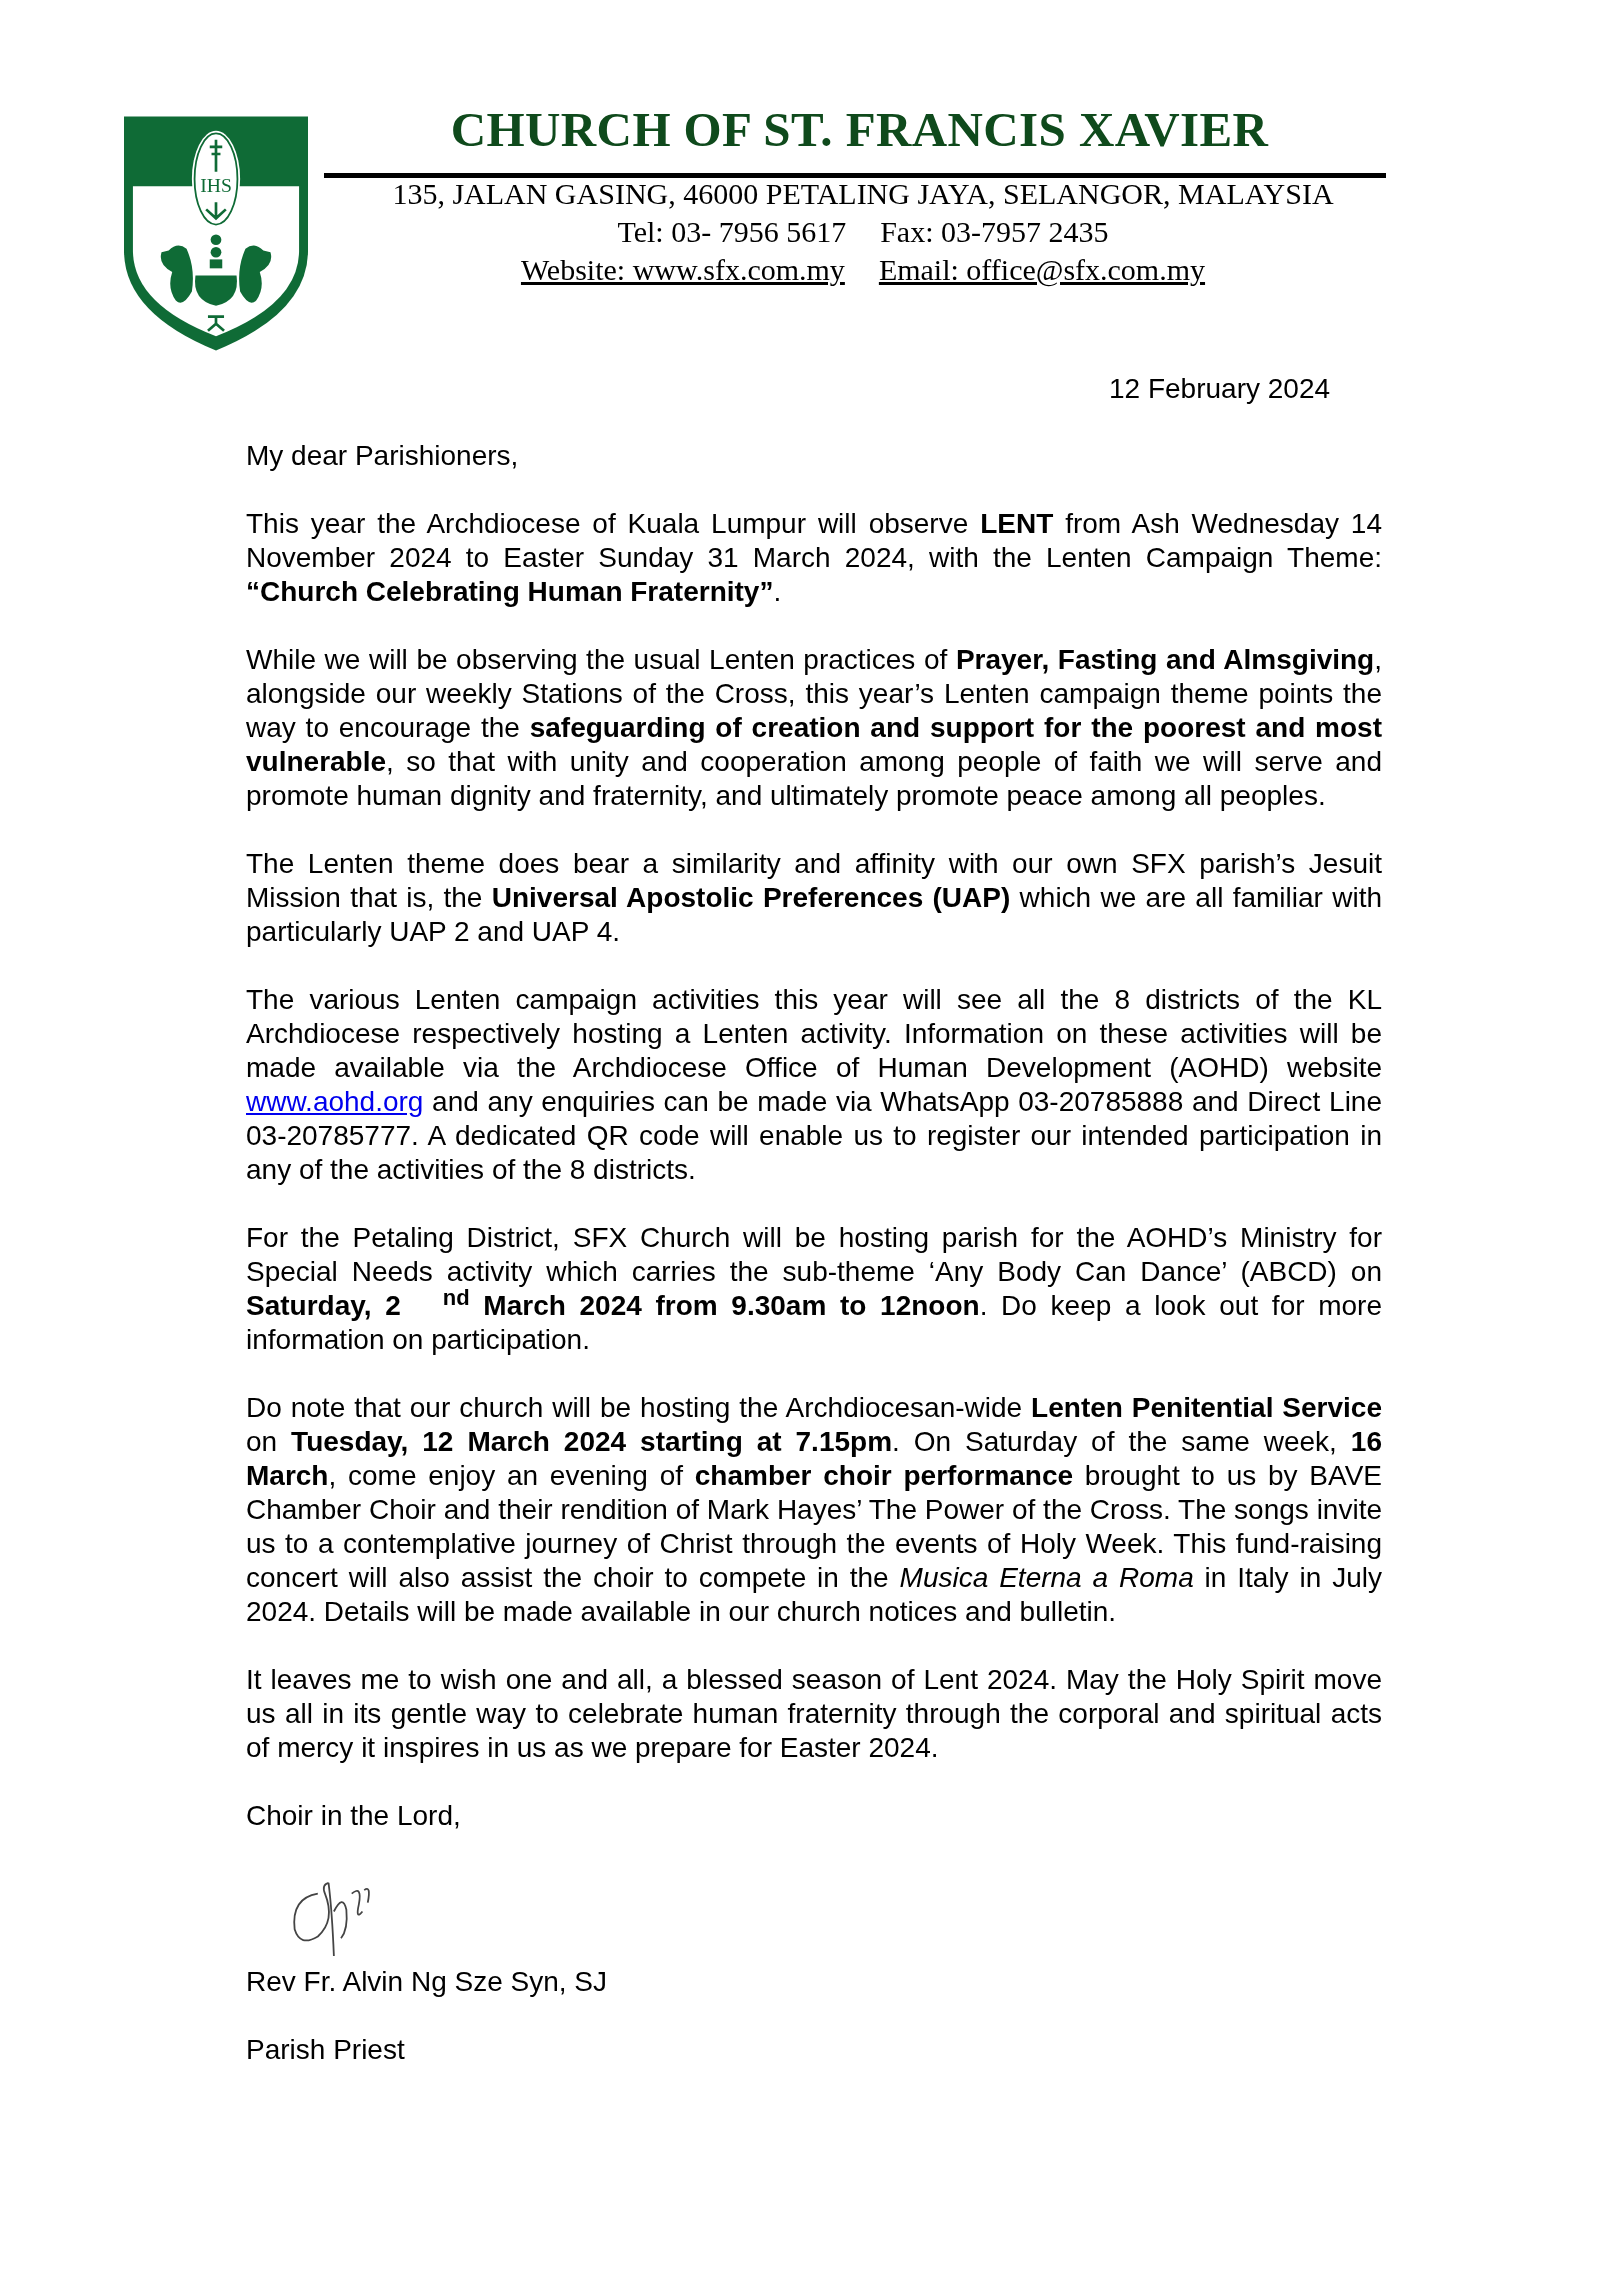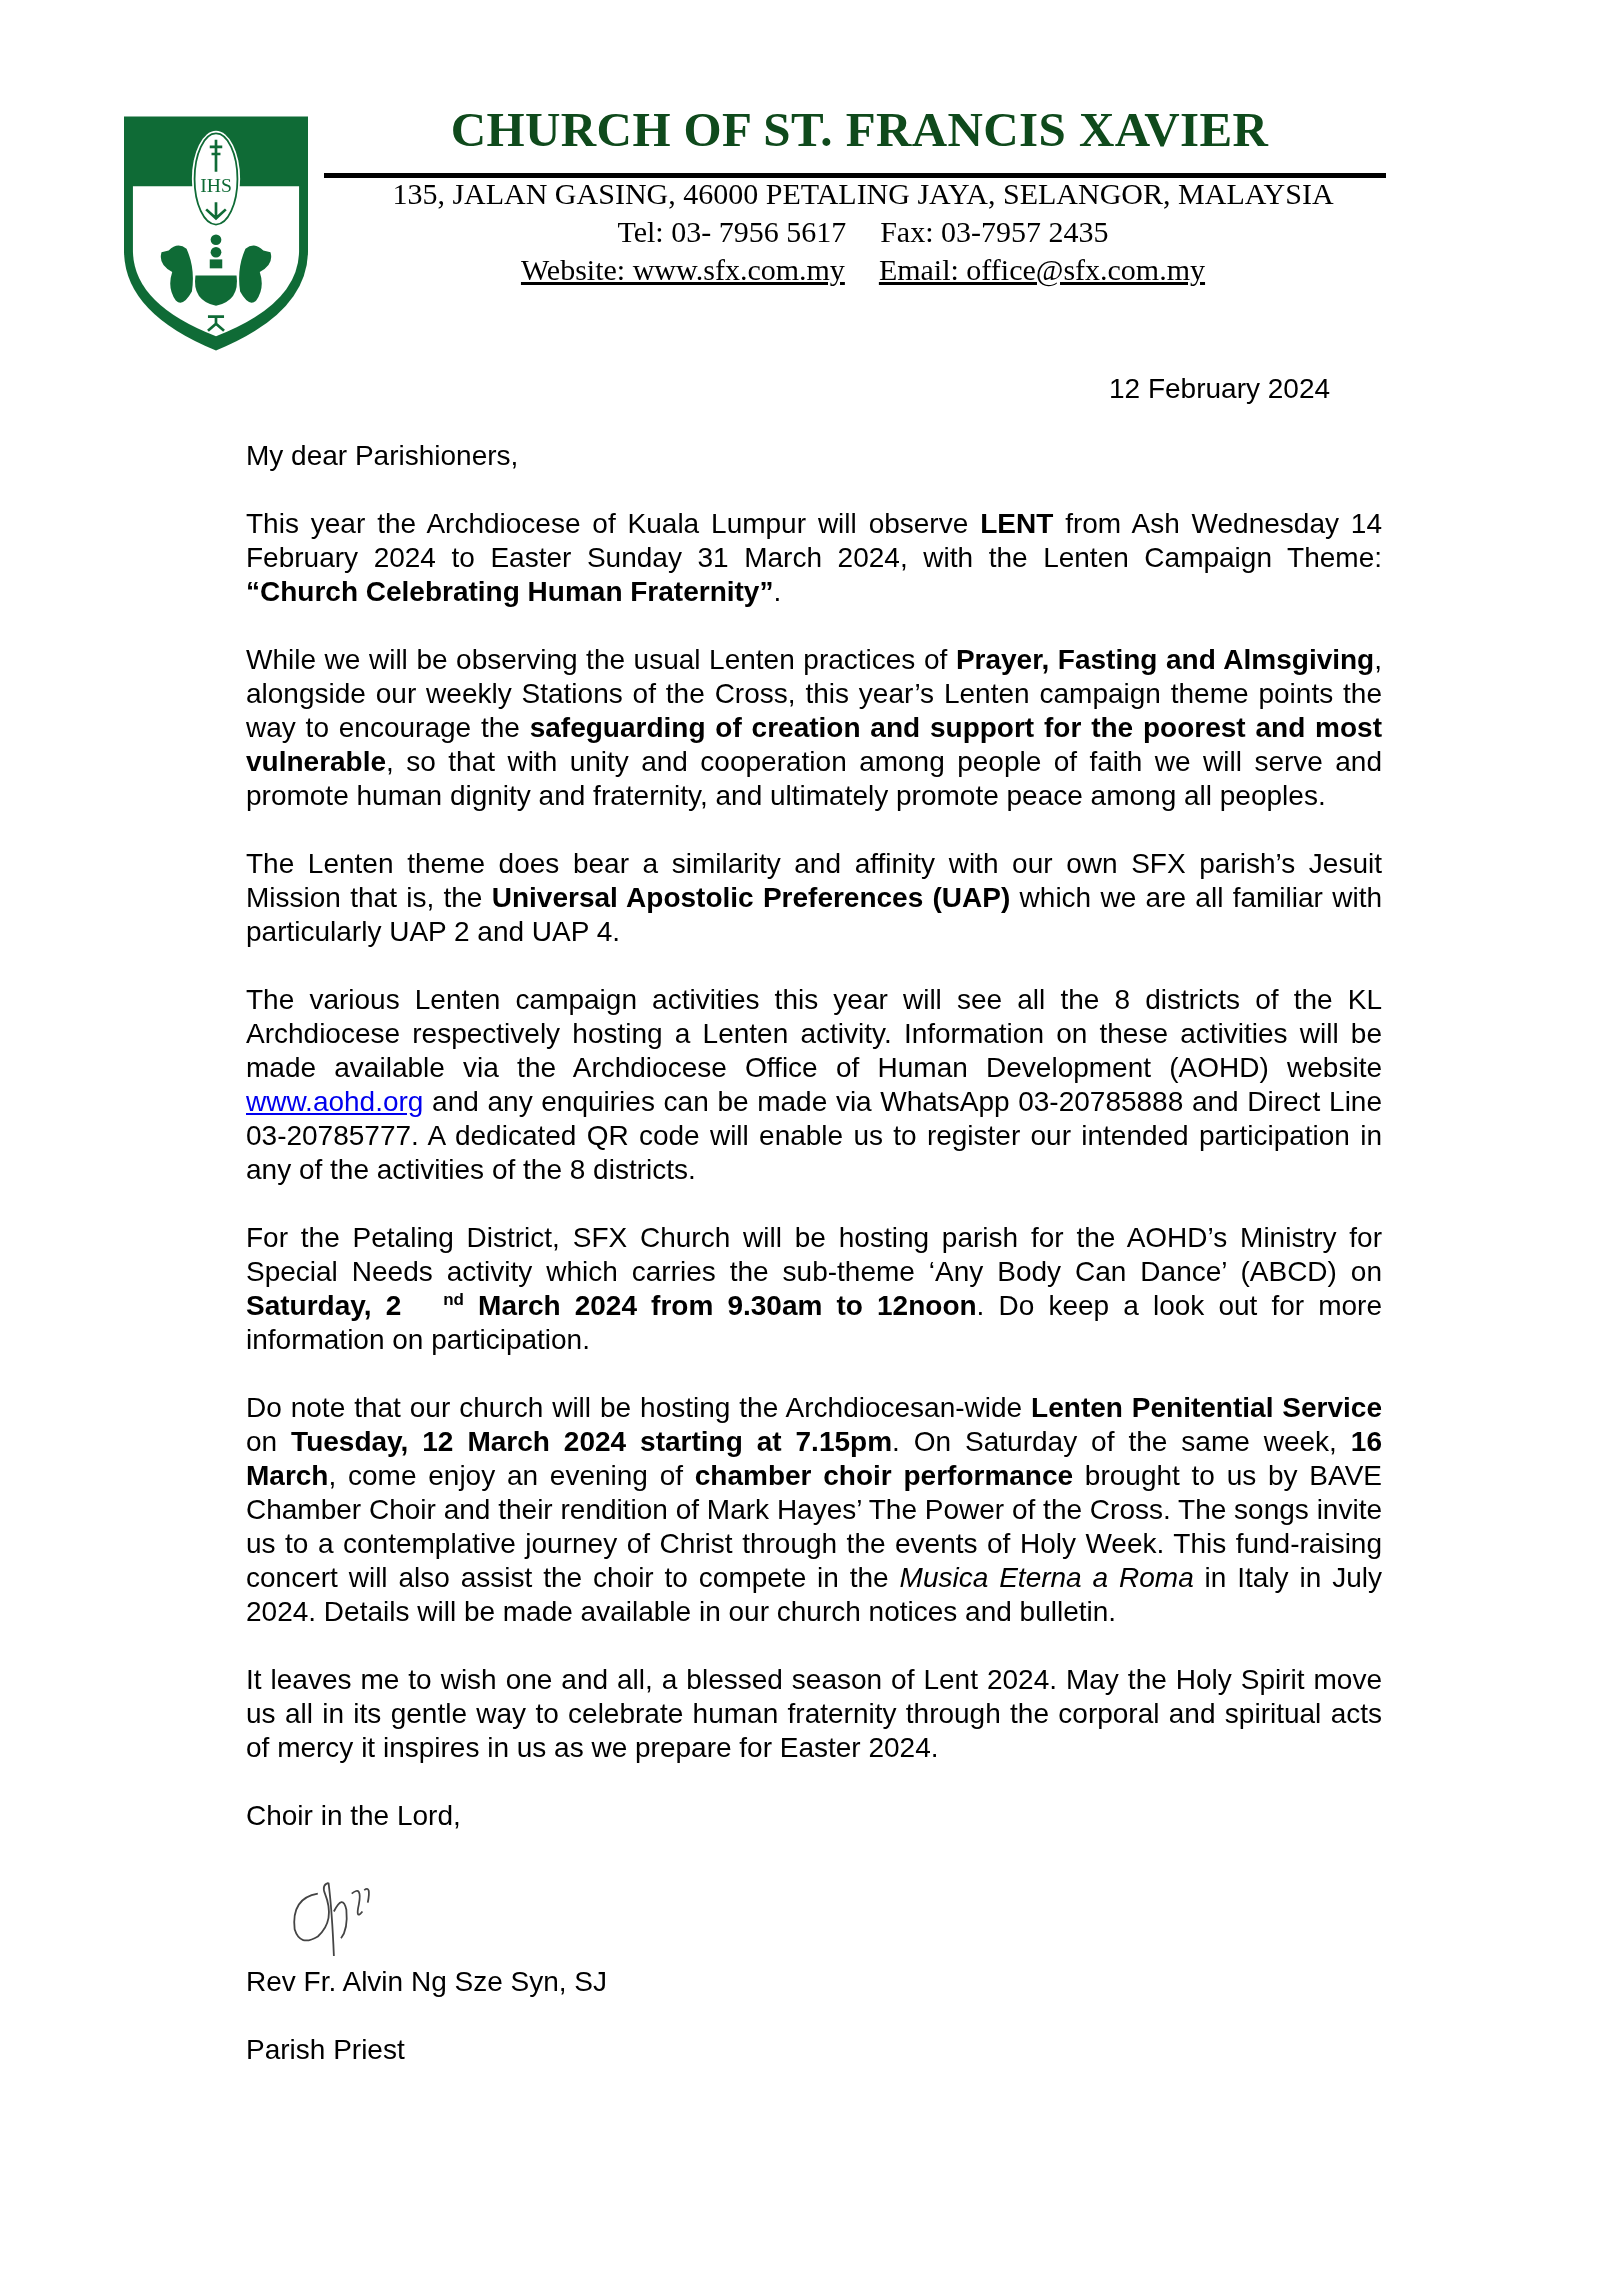--- a/index.html
+++ b/index.html
@@ -12,21 +12,21 @@
   .hdr-tel{top:215px;}
   .hdr-web{top:253px;text-decoration:underline;}
   .gap{display:inline-block;width:34px;}
   .date{position:absolute;left:1109px;top:373px;font-size:28px;white-space:nowrap;}
   .body{position:absolute;left:246px;top:439px;width:1136px;font-size:28px;line-height:34px;}
   .body p{margin:0 0 34px 0;text-align:justify;}
   .body p.nojust{text-align:left;}
   .body a{color:#0000ee;text-decoration:underline;}
   .signature{display:block;width:143px;height:107px;margin:-9px 0 0 36px;}
   .signoff{margin:0;}
-  sup{font-size:17px;line-height:0;margin-left:42px;}
+  sup{font-size:22px;line-height:0;margin-left:42px;}
 </style>
 </head>
 <body>
 
 <svg class="logo" viewBox="0 0 206 262">
   <path d="M0 0 H206 V150 Q206 220 103 262 Q0 220 0 150 Z" fill="#0f6b36"></path>
   <path d="M10 78 H196 V150 Q196 210 103 246 Q10 210 10 150 Z" fill="#fff"></path>
   <ellipse cx="103" cy="70" rx="27" ry="54" fill="#fff"></ellipse>
   <ellipse cx="103" cy="70" rx="24" ry="51" fill="none" stroke="#0f6b36" stroke-width="2"></ellipse>
   <path d="M103 26 V62 M96 34 H110 M98 42 H108" stroke="#0f6b36" stroke-width="3" fill="none"></path>
@@ -49,21 +49,21 @@
 </div>
 <div class="hdr-line hdr-web">
   <span>Website: www.sfx.com.my</span><span class="gap"></span><span>Email: office@sfx.com.my</span>
 </div>
 
 <div class="date">12 February 2024</div>
 
 <div class="body">
   <p class="nojust">My dear Parishioners,</p>
 
-  <p><span>This year the Archdiocese of Kuala Lumpur will observe </span><b>LENT</b><span> from Ash Wednesday 14 February 2024 to Easter Sunday 31 March 2024, with the Lenten Campaign Theme: </span><b>“Church Celebrating Human Fraternity”</b><span>.</span></p>
+  <p><span>This year the Archdiocese of Kuala Lumpur will observe </span><b>LENT</b><span> from Ash Wednesday 14 November 2024 to Easter Sunday 31 March 2024, with the Lenten Campaign Theme: </span><b>“Church Celebrating Human Fraternity”</b><span>.</span></p>
 
   <p><span>While we will be observing the usual Lenten practices of </span><b>Prayer, Fasting and Almsgiving</b><span>, alongside our weekly Stations of the Cross, this year’s Lenten campaign theme points the way to encourage the </span><b>safeguarding of creation and support for the poorest and most vulnerable</b><span>, so that with unity and cooperation among people of faith we will serve and promote human dignity and fraternity, and ultimately promote peace among all peoples.</span></p>
 
   <p><span>The Lenten theme does bear a similarity and affinity with our own SFX parish’s Jesuit Mission that is, the </span><b>Universal Apostolic Preferences (UAP)</b><span> which we are all familiar with particularly UAP 2 and UAP 4.</span></p>
 
   <p><span>The various Lenten campaign activities this year will see all the 8 districts of the KL Archdiocese respectively hosting a Lenten activity. Information on these activities will be made available via the Archdiocese Office of Human Development (AOHD) website </span><a>www.aohd.org</a><span> and any enquiries can be made via WhatsApp 03-20785888 and Direct Line 03-20785777. A dedicated QR code will enable us to register our intended participation in any of the activities of the 8 districts.</span></p>
 
   <p><span>For the Petaling District, SFX Church will be hosting parish for the AOHD’s Ministry for Special Needs activity which carries the sub-theme ‘Any Body Can Dance’ (ABCD) on </span><b><span>Saturday, 2</span><sup>nd</sup><span> March 2024 from 9.30am to 12noon</span></b><span>. Do keep a look out for more information on participation.</span></p>
 
   <p><span>Do note that our church will be hosting the Archdiocesan-wide </span><b>Lenten Penitential Service</b><span> on </span><b>Tuesday, 12 March 2024 starting at 7.15pm</b><span>. On Saturday of the same week, </span><b>16 March</b><span>, come enjoy an evening of </span><b>chamber choir performance</b><span> brought to us by BAVE Chamber Choir and their rendition of Mark Hayes’ The Power of the Cross. The songs invite us to a contemplative journey of Christ through the events of Holy Week. This fund-raising concert will also assist the choir to compete in the </span><i>Musica Eterna a Roma</i><span> in Italy in July 2024. Details will be made available in our church notices and bulletin.</span></p>

